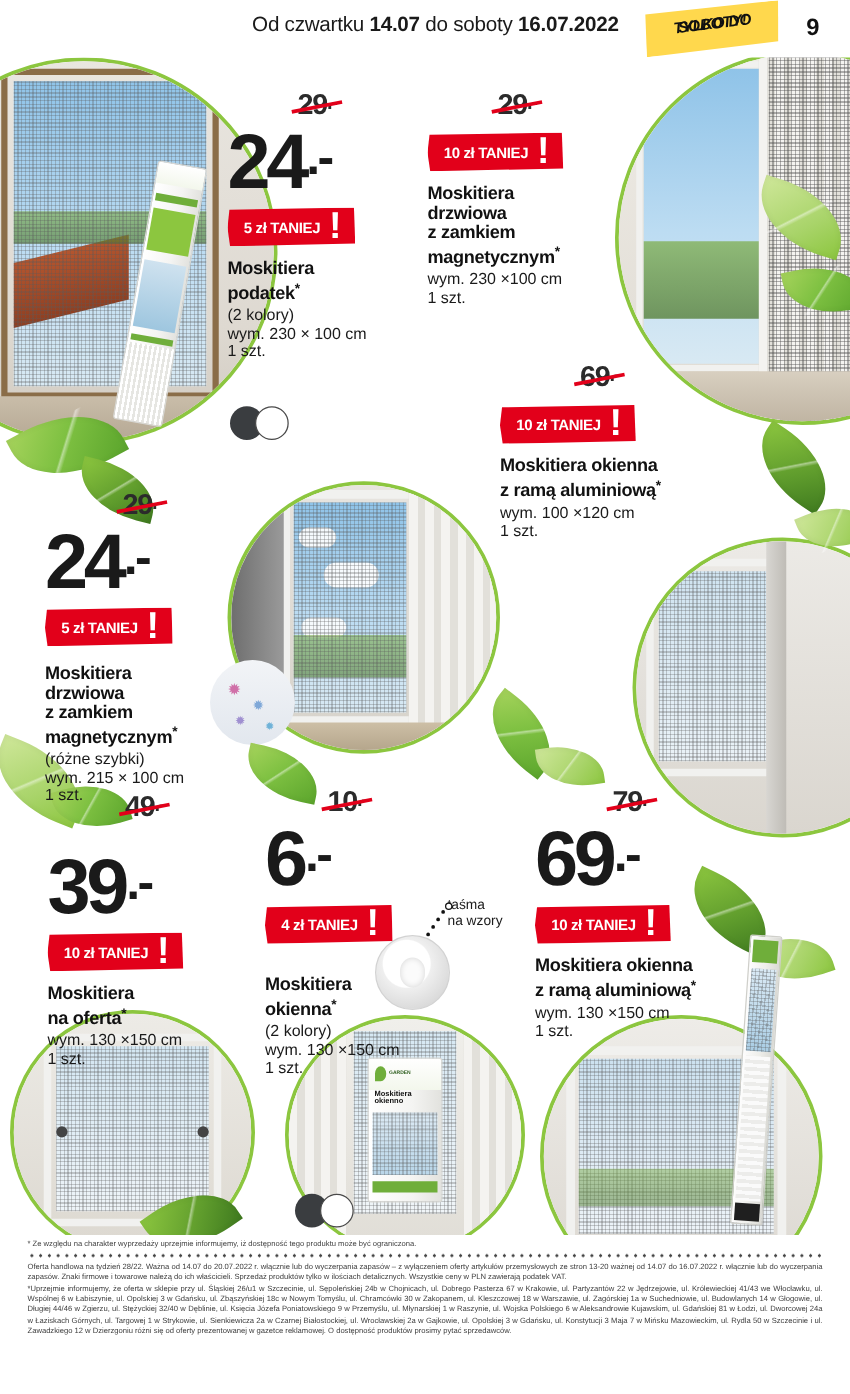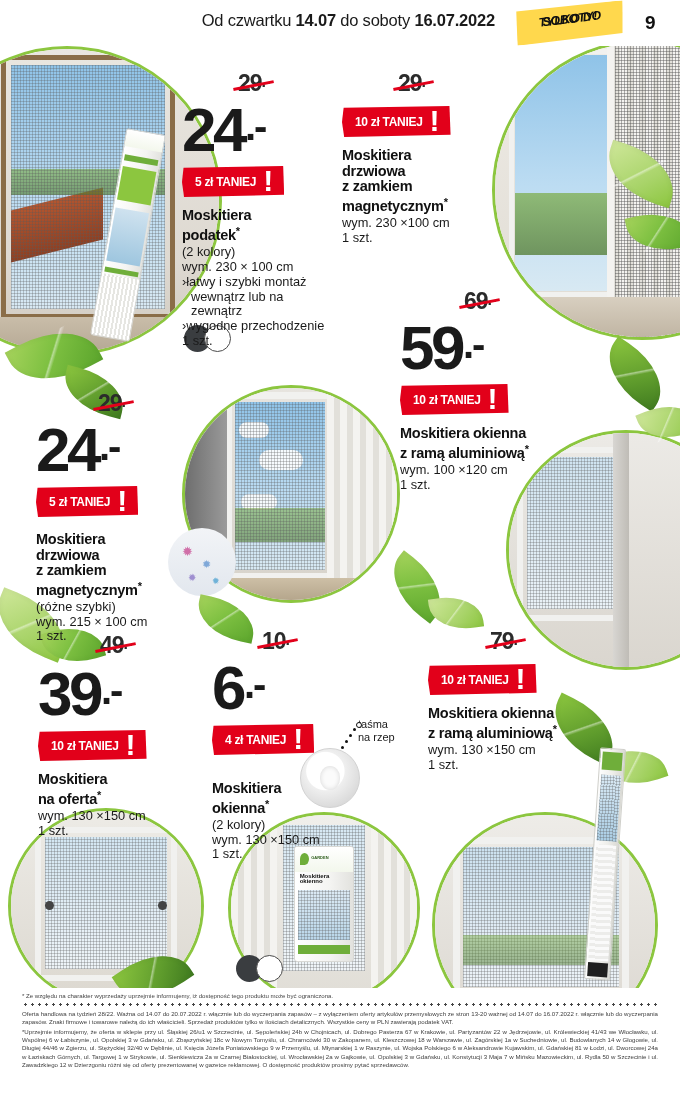--- a/index.html
+++ b/index.html
@@ -325,24 +325,20 @@
         <span class="ftext">5 zł TANIEJ</span>
         <span class="fbang">!</span>
       </div>
     </div>
     <div class="p-title" style="margin-top:11px;">
       <span>Moskitiera</span><br>
       <span>podatek</span><span class="star">*</span>
     </div>
     <div class="p-sub" style="margin-top:2px;">(2 kolory)</div>
     <div class="p-sub">wym. 230 × 100 cm</div>
-    <div class="p-bullets" style="margin-top:1px;">
-      <span class="b">łatwy i szybki montaż wewnątrz lub na zewnątrz</span>
-      <span class="b">wygodne przechodzenie</span>
-    </div>
     <div class="p-sub">1 szt.</div>
   </div>
   <div class="swatches" style="left:184px; top:325px;">
     <span class="sw dark"></span>
     <span class="sw white"></span>
   </div>
 
   <div class="price-block" style="left:342px; top:70px; width:160px;">
     <div style="padding-left:56px;">
       <span class="old-price">
@@ -364,23 +360,20 @@
     <div class="p-sub" style="margin-top:2px;">wym. 230 ×100 cm</div>
     <div class="p-sub">1 szt.</div>
   </div>
 
   <div class="price-block" style="left:400px; top:288px; width:190px;">
     <div style="padding-left:64px;">
       <span class="old-price">
         <span>69</span><span class="cur">.-</span>
       </span>
     </div>
-    <div class="new-price" style="margin-top:2px;">
-      <span>59</span><span class="cur">.-</span>
-    </div>
     <div style="margin-top:9px;">
       <div class="flash">
         <span class="ftext">10 zł TANIEJ</span>
         <span class="fbang">!</span>
       </div>
     </div>
     <div class="p-title" style="margin-top:11px;">
       <span>Moskitiera okienna</span><br>
       <span>z ramą aluminiową</span><span class="star">*</span>
     </div>
@@ -413,21 +406,21 @@
     <div class="p-sub">wym. 215 × 100 cm</div>
     <div class="p-sub">1 szt.</div>
   </div>
 
   <div class="price-block" style="left:38px; top:632px; width:160px;">
     <div style="padding-left:62px;">
       <span class="old-price">
         <span>49</span><span class="cur">.-</span>
       </span>
     </div>
-    <div class="new-price" style="margin-top:4px;">
+    <div class="new-price" style="margin-top:20px;">
       <span>39</span><span class="cur">.-</span>
     </div>
     <div style="margin-top:9px;">
       <div class="flash">
         <span class="ftext">10 zł TANIEJ</span>
         <span class="fbang">!</span>
       </div>
     </div>
     <div class="p-title" style="margin-top:11px;">
       <span>Moskitiera</span><br>
@@ -460,39 +453,42 @@
     <div class="p-sub">wym. 130 ×150 cm</div>
     <div class="p-sub">1 szt.</div>
   </div>
   <div class="swatches" style="left:236px; top:955px;">
     <span class="sw dark"></span>
     <span class="sw white"></span>
   </div>
 
   <div class="callout-text" style="left:358px; top:718px;">
     <span>taśma</span><br>
-    <span>na rzep</span>
+    <span>na wzory</span>
   </div>
   <div class="dotline" style="left:334px; top:722px; width:26px; height:40px;">
     <span class="dot big" style="left:0px; top:36px;"></span>
     <span class="dot" style="left:3px;  top:30px;"></span>
     <span class="dot" style="left:7px;  top:24px;"></span>
     <span class="dot" style="left:11px; top:18px;"></span>
     <span class="dot" style="left:15px; top:12px;"></span>
     <span class="dot" style="left:19px; top:6px;"></span>
     <span class="dot big" style="left:22px; top:0px; background:#fff; border:1.5px solid #111;"></span>
   </div>
   <div class="ring-tape" style="left:300px; top:748px; width:60px; height:60px;"></div>
 
   <div class="price-block" style="left:428px; top:628px; width:190px;">
     <div style="padding-left:62px;">
       <span class="old-price">
         <span>79</span><span class="cur">.-</span>
       </span>
     </div>
+    <div class="new-price" style="margin-top:2px;">
+      <span>69</span><span class="cur">.-</span>
+    </div>
     <div style="margin-top:9px;">
       <div class="flash">
         <span class="ftext">10 zł TANIEJ</span>
         <span class="fbang">!</span>
       </div>
     </div>
     <div class="p-title" style="margin-top:11px;">
       <span>Moskitiera okienna</span><br>
       <span>z ramą aluminiową</span><span class="star">*</span>
     </div>

